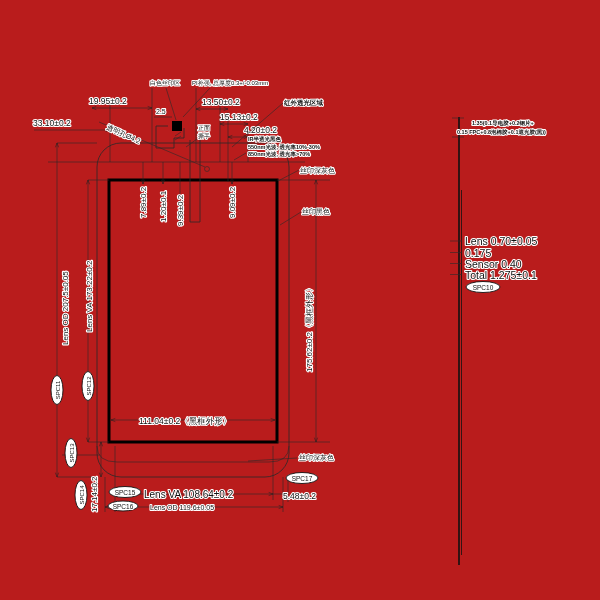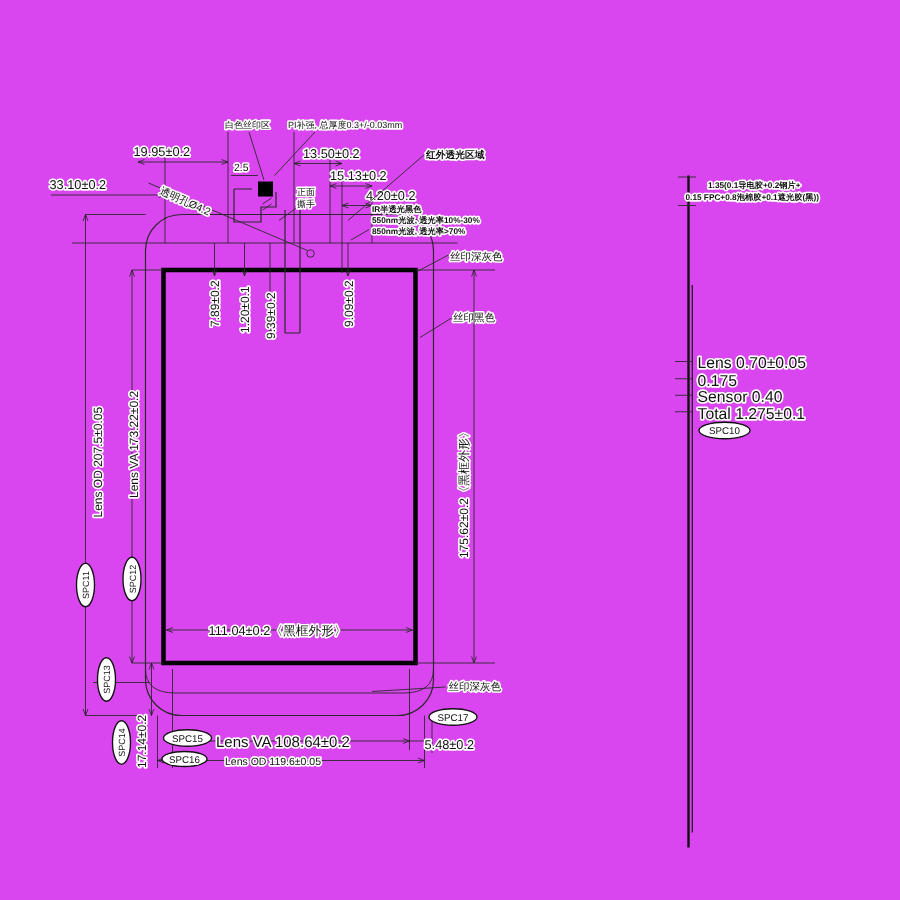--- a/index.html
+++ b/index.html
@@ -1,16 +1,16 @@
 <!DOCTYPE html>
 <html><head>
 <meta charset="utf-8">
 <style>
   html,body{margin:0;padding:0;background:#fff;}
-  .stage{position:relative;width:600px;height:600px;background:#d946ef;overflow:hidden;
+  .stage{position:relative;width:600px;height:600px;background:#b91c1c;overflow:hidden;
          font-family:"Liberation Sans","DejaVu Sans",sans-serif;}
   svg{display:block}
   .ln{stroke:#2a2a2a;stroke-width:0.8;fill:none}
   .lnt{stroke:#2a2a2a;stroke-width:0.6;fill:none}
   .lnb{stroke:#000;stroke-width:3;fill:none}
   .t{font-family:"Liberation Sans","DejaVu Sans",sans-serif;fill:#111;
      paint-order:stroke;stroke:#fff;stroke-width:2.2px;stroke-linejoin:round}
   .f5{font-size:5.5px}.f6{font-size:6px}.f65{font-size:6.5px}.f7{font-size:7px}
   .f8{font-size:8px}.f85{font-size:8.5px}.f10{font-size:10px}.f105{font-size:10.5px}
   .b{font-weight:bold}

